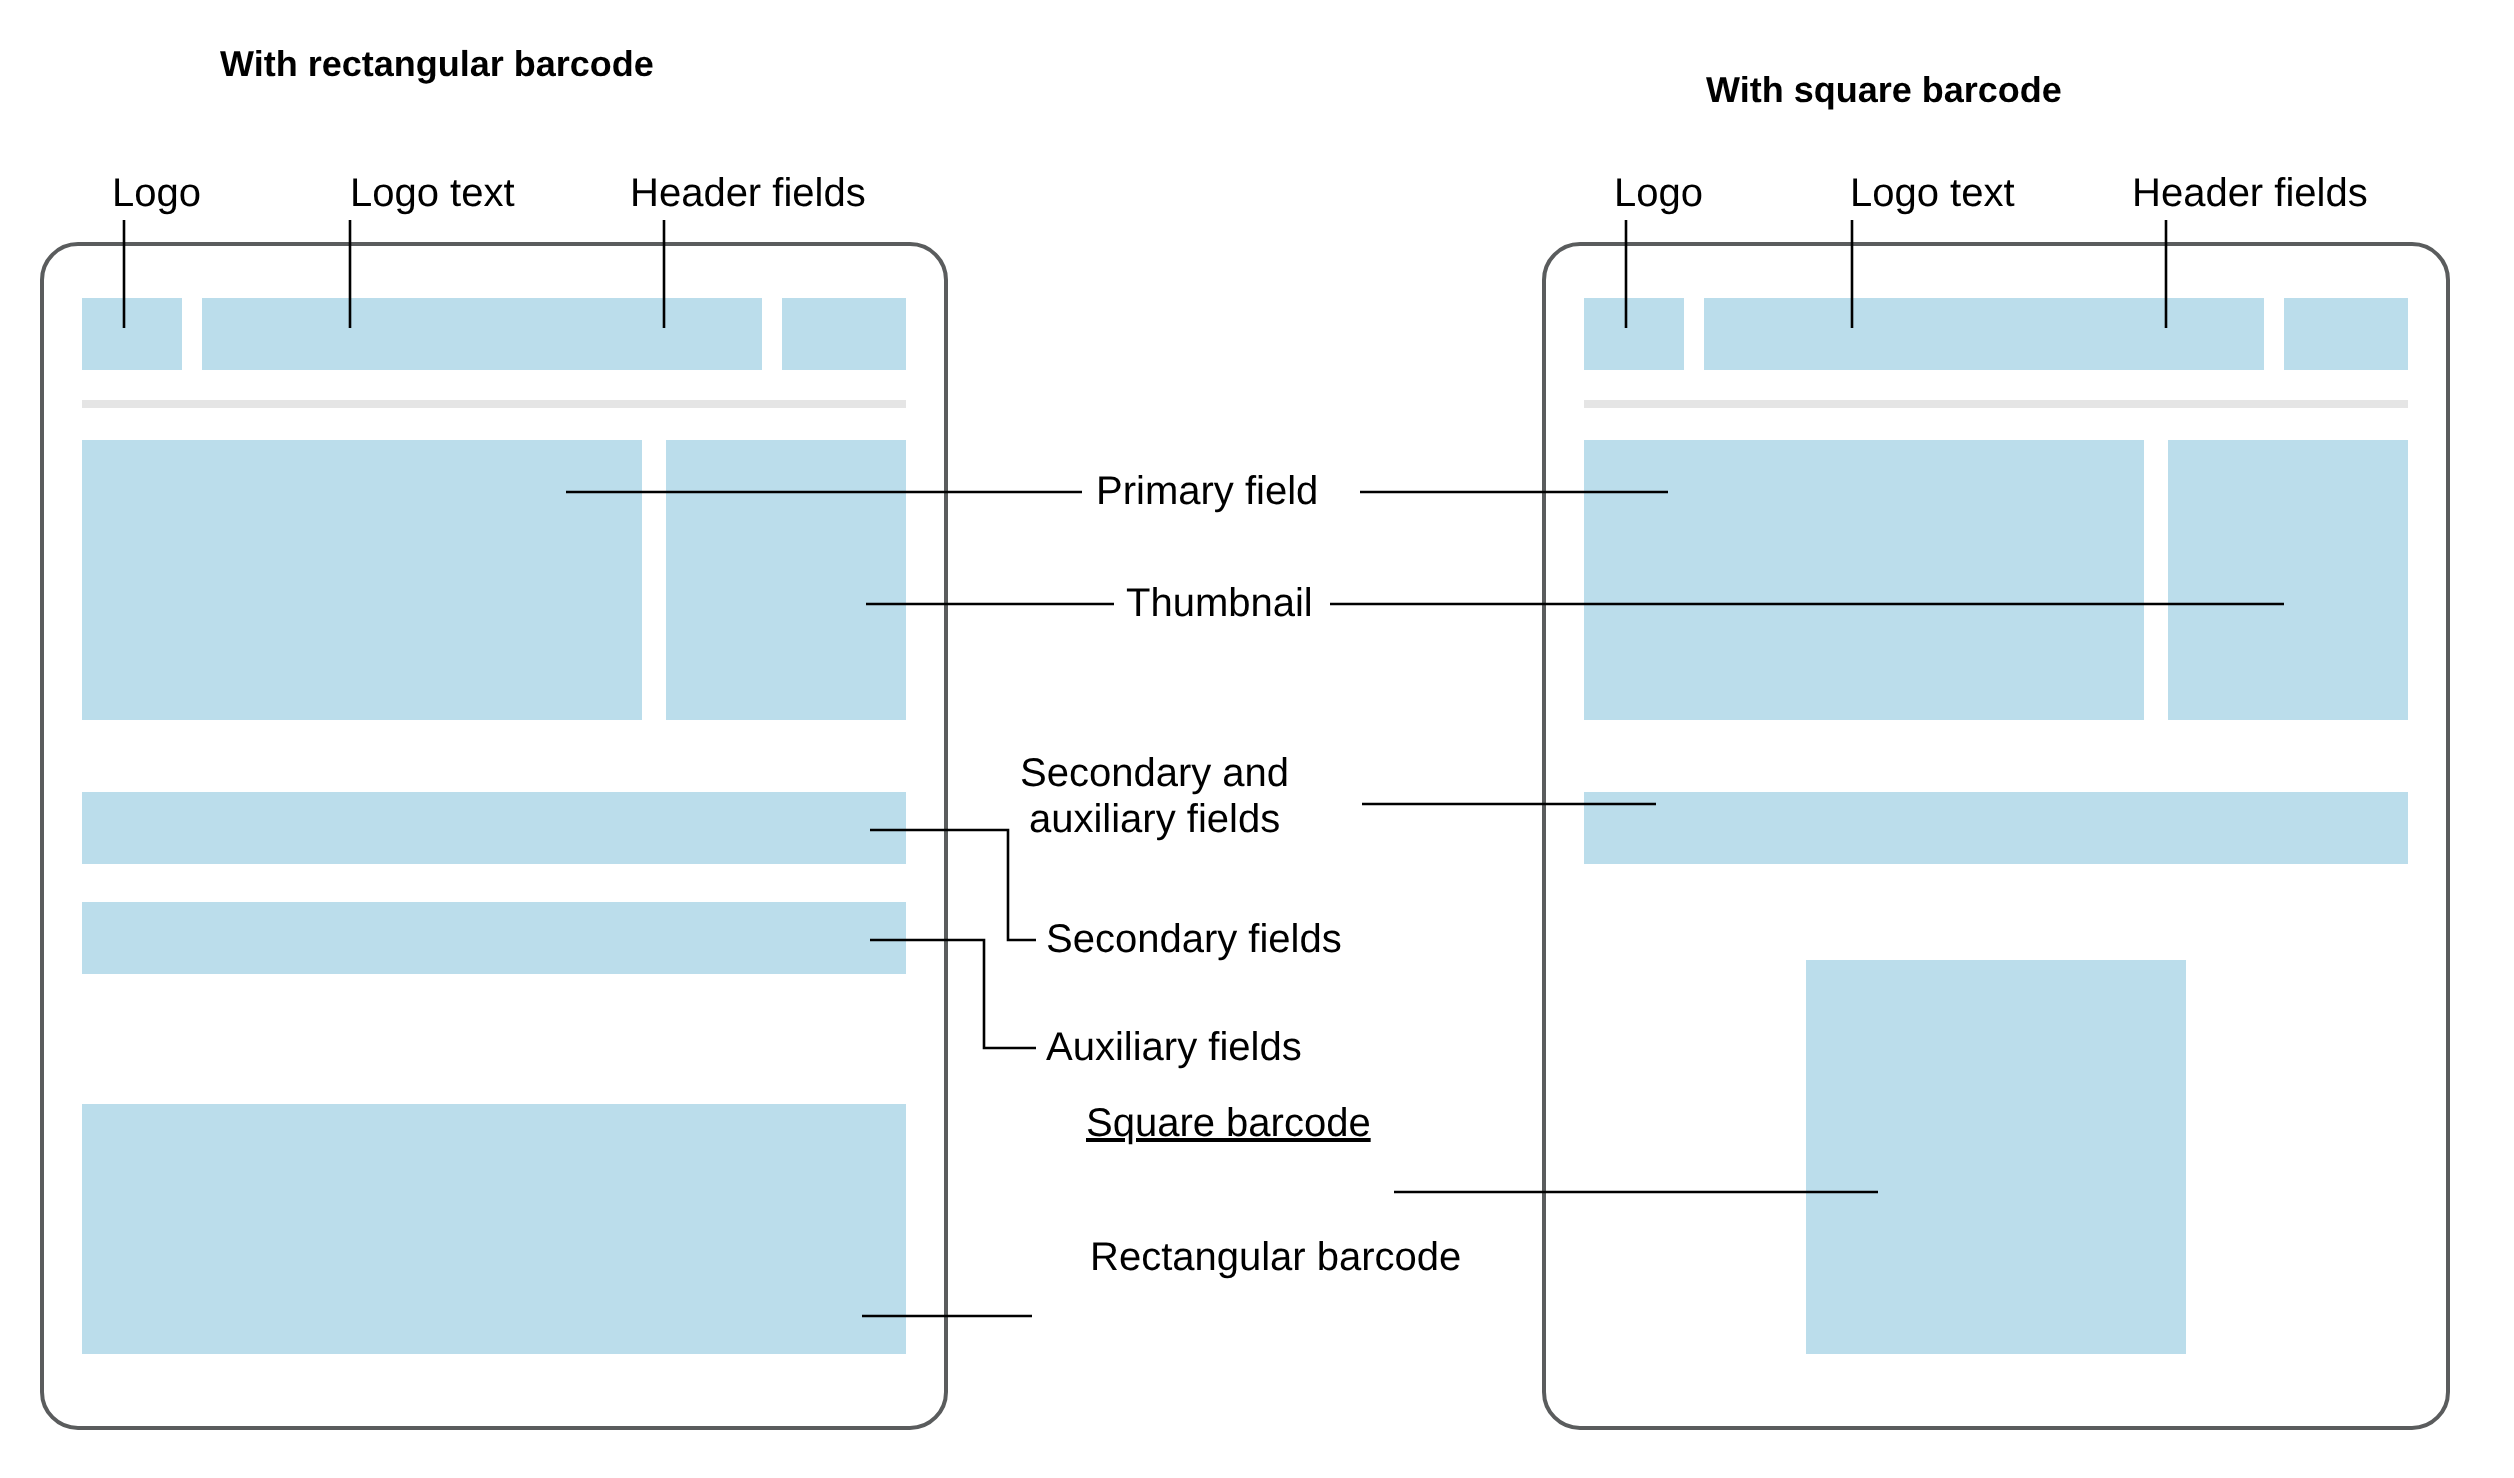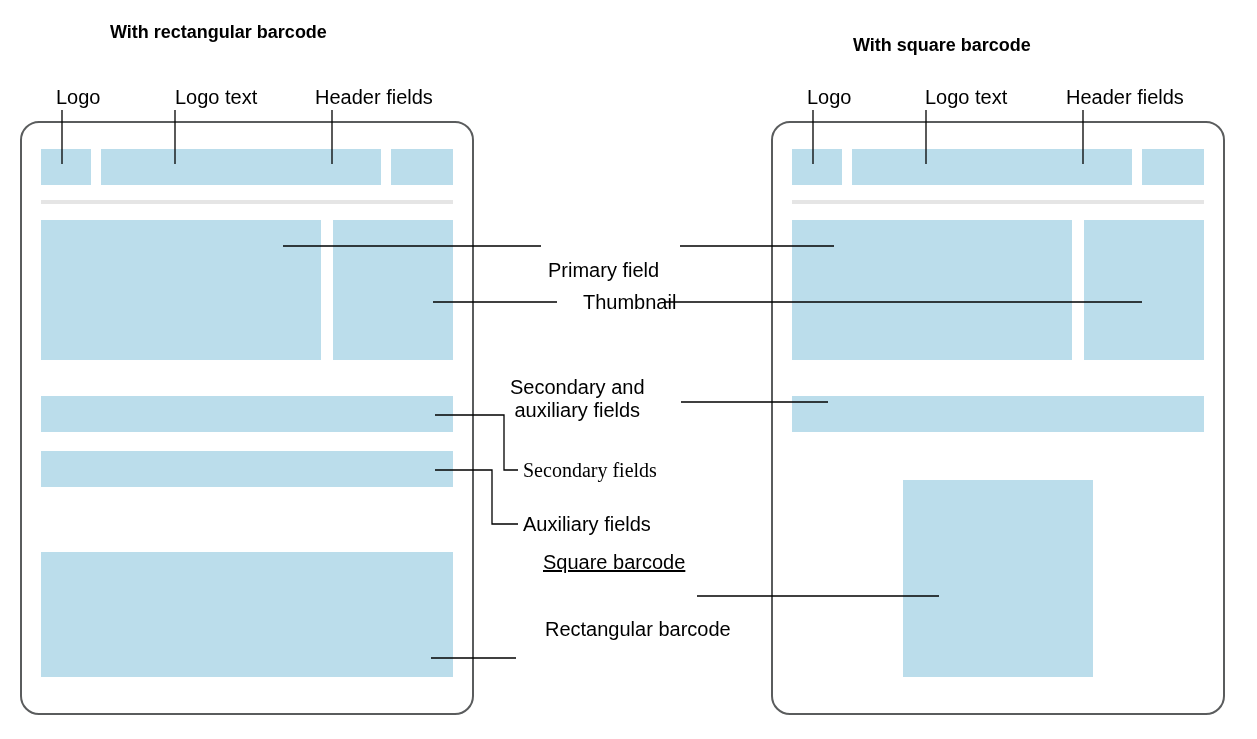--- a/index.html
+++ b/index.html
@@ -36,25 +36,25 @@
 <div class="title" style="left:853px;top:22px;margin-top:13px;">With square barcode</div>
 
 <div class="toplabel" style="left:12px;top:86px;">Logo</div>
 <div class="toplabel" style="left:131px;top:86px;">Logo text</div>
 <div class="toplabel" style="left:271px;top:86px;">Header fields</div>
 
 <div class="toplabel" style="left:763px;top:86px;">Logo</div>
 <div class="toplabel" style="left:881px;top:86px;">Logo text</div>
 <div class="toplabel" style="left:1022px;top:86px;">Header fields</div>
 
-<div class="midlabel" style="left:548px;top:235px;margin-top:24px;">Primary field</div>
-<div class="midlabel" style="left:563px;top:291px;margin-left:20px;">Thumbnail</div>
+<div class="midlabel" style="left:548px;top:235px;">Primary field</div>
+<div class="midlabel" style="left:563px;top:291px;">Thumbnail</div>
 <div class="midlabel" style="left:510px;top:376px;">Secondary and
 auxiliary fields</div>
-<div class="midlabel" style="left:523px;top:459px;font-family:Liberation Serif, serif;">Secondary fields</div>
+<div class="midlabel" style="left:523px;top:459px;">Secondary fields</div>
 <div class="midlabel" style="left:523px;top:513px;">Auxiliary fields</div>
 <div class="midlabel" style="left:543px;top:551px;text-decoration:underline;">Square barcode</div>
 <div class="midlabel" style="left:521px;top:618px;margin-left:24px;">Rectangular barcode</div>
 
 <svg width="1257" height="739">
 
   <rect x="21" y="122" rx="18" ry="18" width="452" height="592" fill="none" stroke="#5a5c5d" stroke-width="2"></rect>
 
   <rect x="41" y="149" width="50" height="36" fill="#bbddeb"></rect>
   <rect x="101" y="149" width="280" height="36" fill="#bbddeb"></rect>

